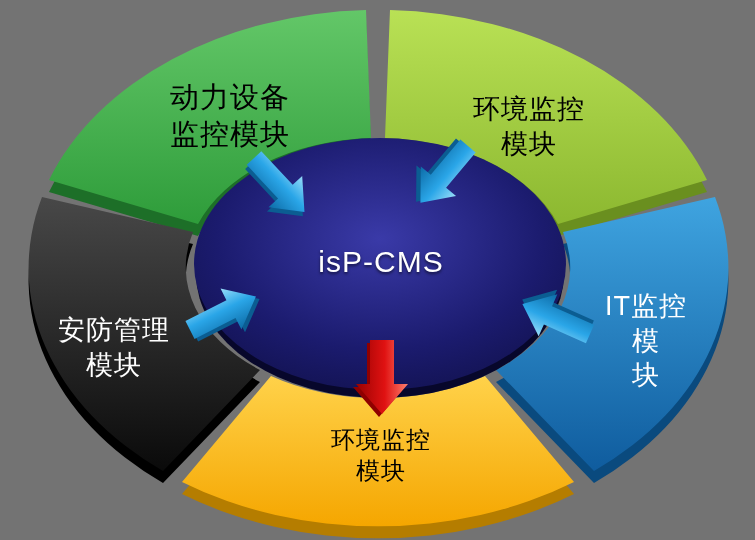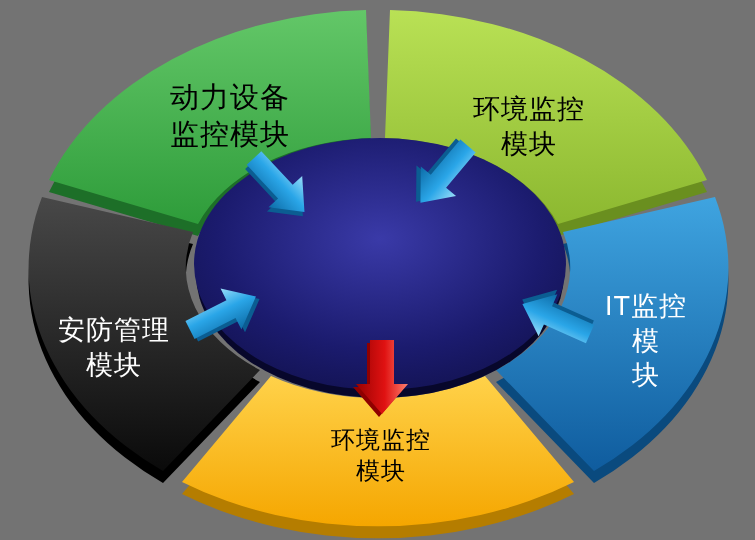--- a/index.html
+++ b/index.html
@@ -126,15 +126,16 @@
   <div class="seg-label dark lbl-env">环境监控
 模块</div>
   <div class="seg-label light lbl-it">IT监控模
 块</div>
   <div class="seg-label dark lbl-alarm">环境监控
 模块</div>
   <div class="seg-label light lbl-security">安防管理
 模块</div>
 
   <div class="center-title">
+    <div>isP-CMS</div>
   </div>
 
 </div>
 
 </body></html>

